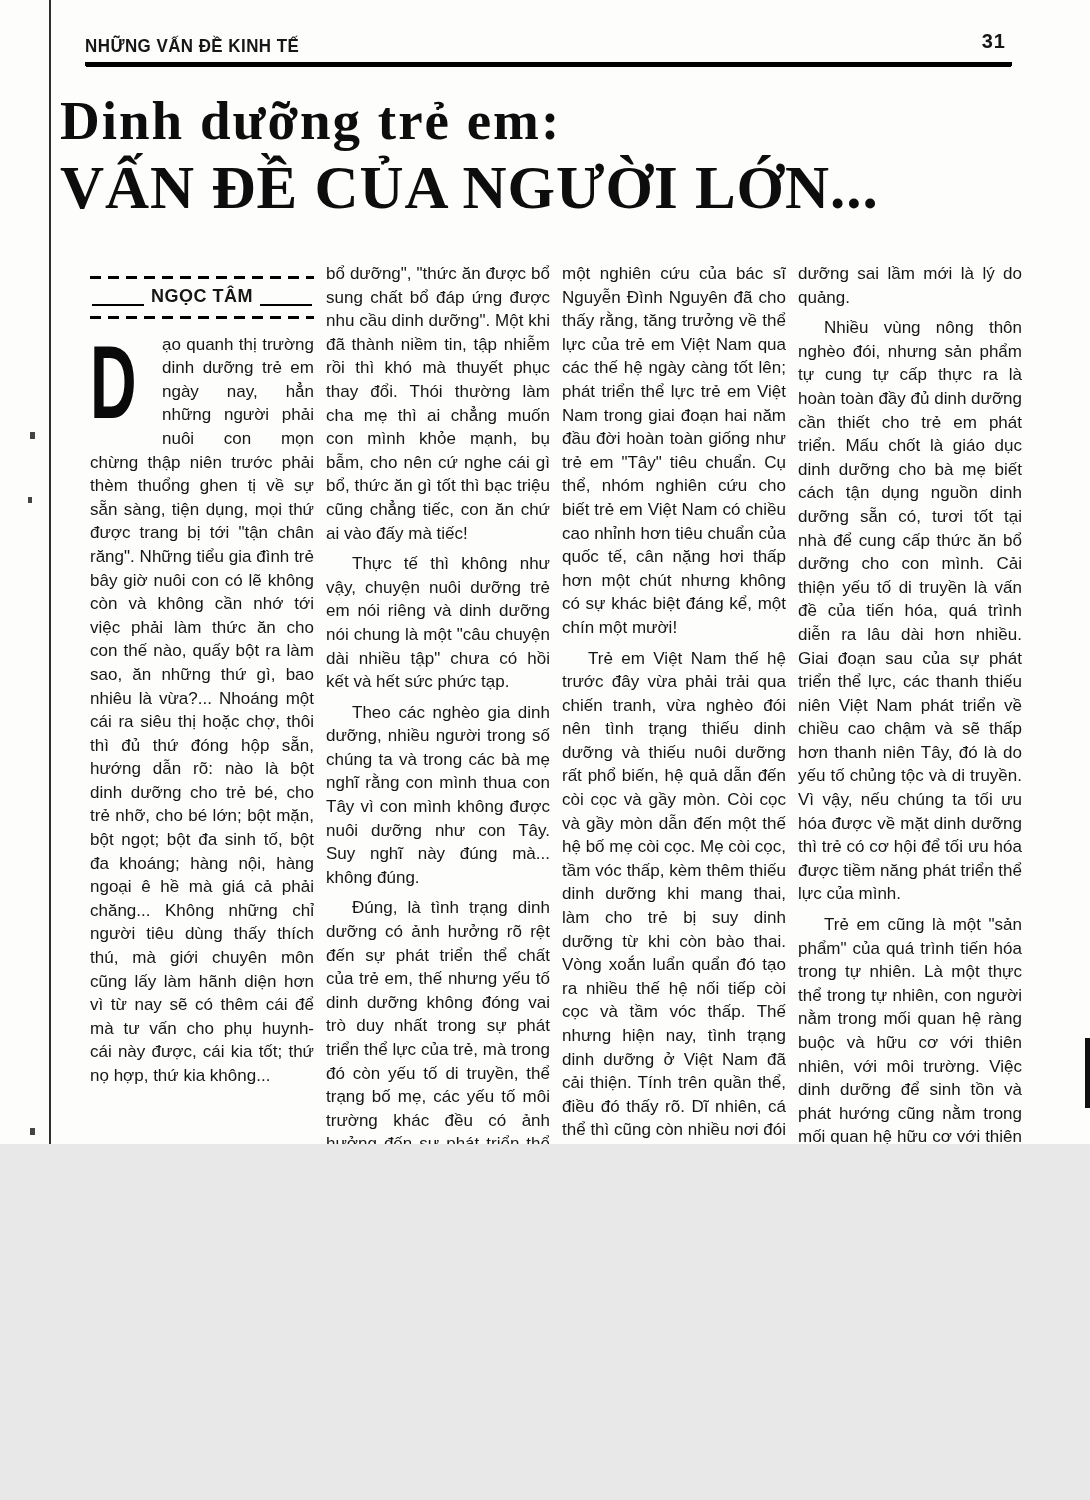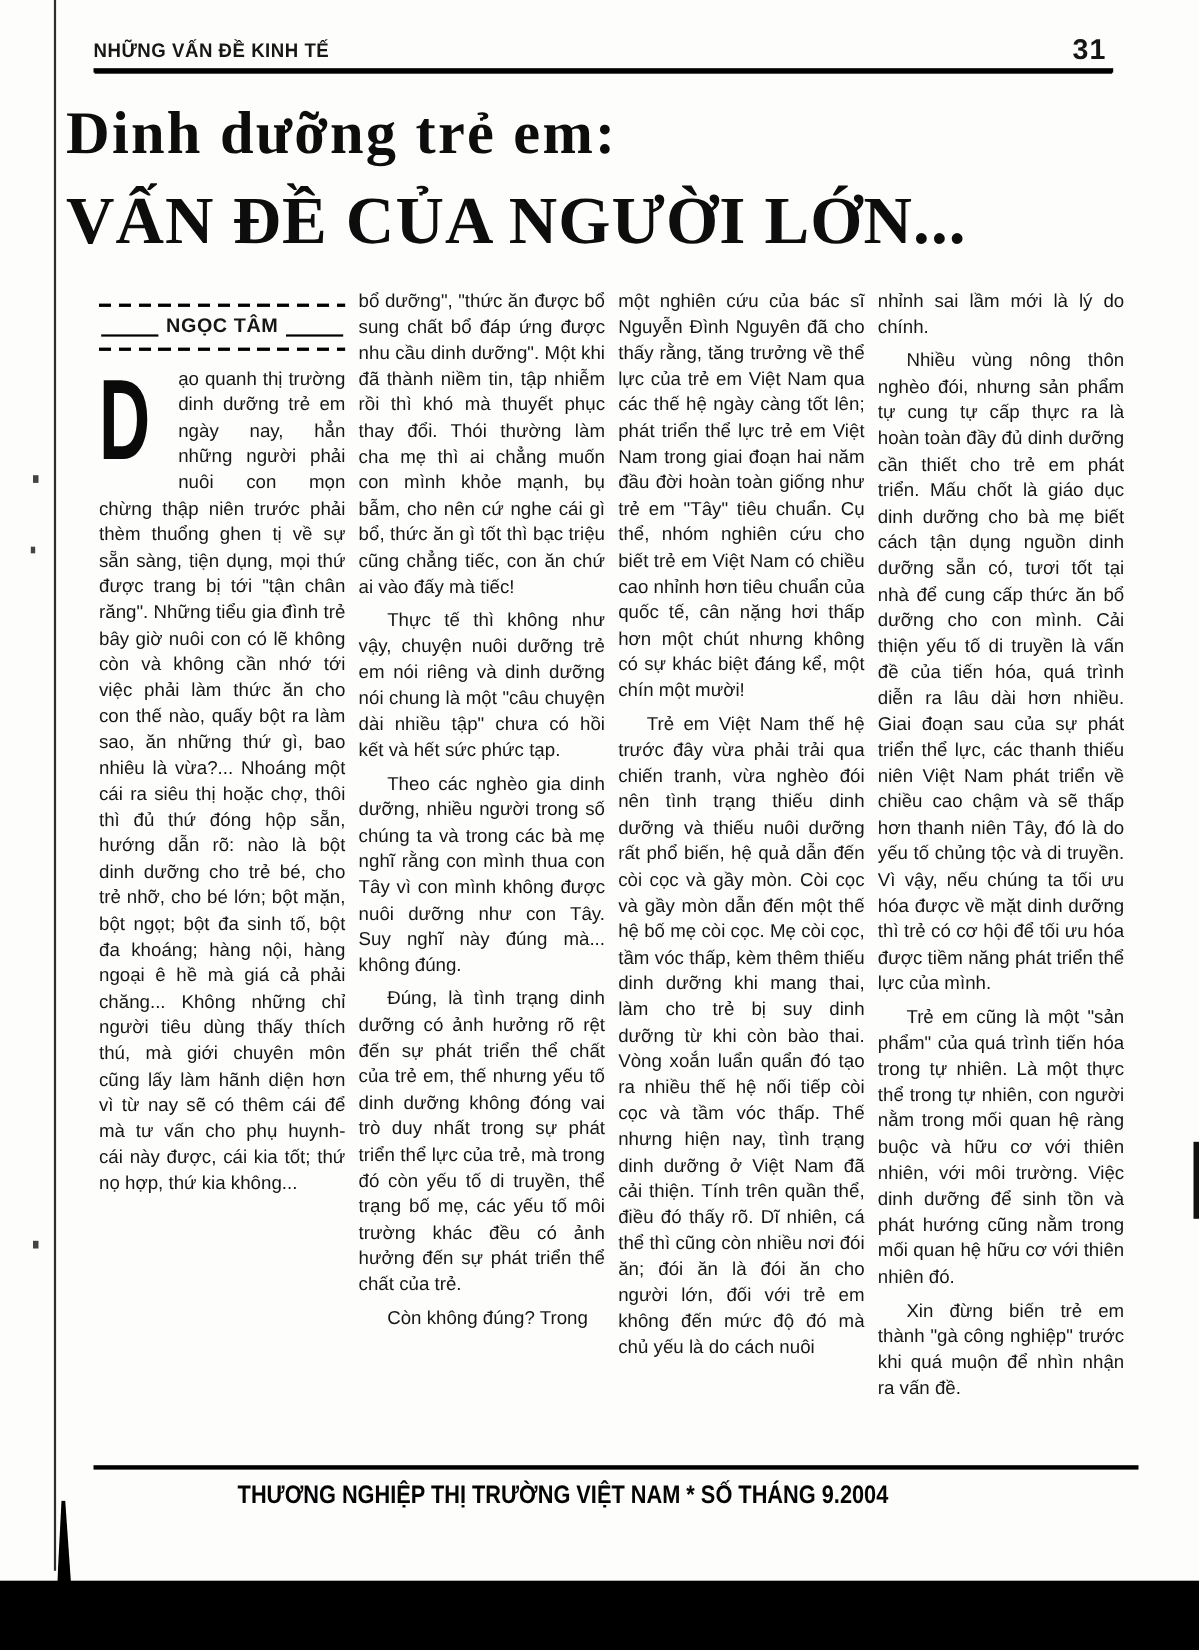--- a/index.html
+++ b/index.html
@@ -1,18 +1,18 @@
 <!DOCTYPE html>
 <html lang="vi"><head>
 <meta charset="utf-8">
 <style>
   html,body{margin:0;padding:0;background:#e8e8e8;}
   .page{
     position:relative;
-    width:1090px;height:1500px;
+    width:1090px;height:1144px;
     background:#fdfdfc;
     overflow:hidden;
     font-family:"Liberation Sans", sans-serif;
     color:#161616;
   }
   
   .left-line{position:absolute;left:49px;top:0;width:2px;height:1428px;background:#2e2e2e;}
   .bottom-band{position:absolute;left:0;right:0;top:1437px;bottom:0;background:#000;}
   .spike{position:absolute;left:52px;top:1364px;width:14px;height:76px;background:#000;
          clip-path:polygon(28% 0,52% 0,90% 100%,0% 100%);}
@@ -24,29 +24,29 @@
 
   
   .masthead{position:absolute;left:85px;top:36px;width:927px;}
   .masthead .section{
     font-size:18px;font-weight:bold;letter-spacing:.5px;
     transform:scaleX(.94);transform-origin:0 50%;
     display:inline-block;
   }
   .masthead .pageno{
     position:absolute;right:6px;top:-6px;
-    font-size:26px;font-weight:bold;letter-spacing:1px;
+    font-size:20px;font-weight:bold;letter-spacing:1px;
   }
   .masthead .rule{margin-top:5px;height:4px;background:#000;box-shadow:0 2px 0 -1px #000;}
 
   
   .headline{position:absolute;left:60px;top:92px;width:980px;text-align:left;
             font-family:"Liberation Serif", serif;font-weight:bold;color:#0d0d0d;}
   .headline .l1{font-size:55px;letter-spacing:2px;line-height:1.05;}
-  .headline .l2{font-size:61px;letter-spacing:1px;line-height:1.1;margin-top:18px;}
+  .headline .l2{font-size:61px;letter-spacing:1px;line-height:1.1;margin-top:4px;}
 
   
   .columns{
     position:absolute;left:90px;top:262px;width:932px;height:1058px;
     display:flex;gap:12px;
   }
   .col{width:224px;height:1058px;overflow:hidden;
        font-size:17px;line-height:23.6px;text-align:justify;}
   .col p{margin:0 0 7px;}
   .col p.ind{text-indent:26px;}
@@ -119,21 +119,21 @@
       <p class="ind">Đúng, là tình trạng dinh dưỡng có ảnh hưởng rõ rệt đến sự phát triển thể chất của trẻ em, thế nhưng yếu tố dinh dưỡng không đóng vai trò duy nhất trong sự phát triển thể lực của trẻ, mà trong đó còn yếu tố di truyền, thể trạng bố mẹ, các yếu tố môi trường khác đều có ảnh hưởng đến sự phát triển thể chất của trẻ.</p>
       <p class="ind">Còn không đúng? Trong</p>
     </div>
 
     <div class="col">
       <p>một nghiên cứu của bác sĩ Nguyễn Đình Nguyên đã cho thấy rằng, tăng trưởng về thể lực của trẻ em Việt Nam qua các thế hệ ngày càng tốt lên; phát triển thể lực trẻ em Việt Nam trong giai đoạn hai năm đầu đời hoàn toàn giống như trẻ em "Tây" tiêu chuẩn. Cụ thể, nhóm nghiên cứu cho biết trẻ em Việt Nam có chiều cao nhỉnh hơn tiêu chuẩn của quốc tế, cân nặng hơi thấp hơn một chút nhưng không có sự khác biệt đáng kể, một chín một mười!</p>
       <p class="ind">Trẻ em Việt Nam thế hệ trước đây vừa phải trải qua chiến tranh, vừa nghèo đói nên tình trạng thiếu dinh dưỡng và thiếu nuôi dưỡng rất phổ biến, hệ quả dẫn đến còi cọc và gầy mòn. Còi cọc và gầy mòn dẫn đến một thế hệ bố mẹ còi cọc. Mẹ còi cọc, tầm vóc thấp, kèm thêm thiếu dinh dưỡng khi mang thai, làm cho trẻ bị suy dinh dưỡng từ khi còn bào thai. Vòng xoắn luẩn quẩn đó tạo ra nhiều thế hệ nối tiếp còi cọc và tầm vóc thấp. Thế nhưng hiện nay, tình trạng dinh dưỡng ở Việt Nam đã cải thiện. Tính trên quần thể, điều đó thấy rõ. Dĩ nhiên, cá thể thì cũng còn nhiều nơi đói ăn; đói ăn là đói ăn cho người lớn, đối với trẻ em không đến mức độ đó mà chủ yếu là do cách nuôi</p>
     </div>
 
     <div class="col">
-      <p>nhỉnh sai lầm mới là lý do chính.</p>
+      <p>dưỡng sai lầm mới là lý do quảng.</p>
       <p class="ind">Nhiều vùng nông thôn nghèo đói, nhưng sản phẩm tự cung tự cấp thực ra là hoàn toàn đầy đủ dinh dưỡng cần thiết cho trẻ em phát triển. Mấu chốt là giáo dục dinh dưỡng cho bà mẹ biết cách tận dụng nguồn dinh dưỡng sẵn có, tươi tốt tại nhà để cung cấp thức ăn bổ dưỡng cho con mình. Cải thiện yếu tố di truyền là vấn đề của tiến hóa, quá trình diễn ra lâu dài hơn nhiều. Giai đoạn sau của sự phát triển thể lực, các thanh thiếu niên Việt Nam phát triển về chiều cao chậm và sẽ thấp hơn thanh niên Tây, đó là do yếu tố chủng tộc và di truyền. Vì vậy, nếu chúng ta tối ưu hóa được về mặt dinh dưỡng thì trẻ có cơ hội để tối ưu hóa được tiềm năng phát triển thể lực của mình.</p>
       <p class="ind">Trẻ em cũng là một "sản phẩm" của quá trình tiến hóa trong tự nhiên. Là một thực thể trong tự nhiên, con người nằm trong mối quan hệ ràng buộc và hữu cơ với thiên nhiên, với môi trường. Việc dinh dưỡng để sinh tồn và phát hướng cũng nằm trong mối quan hệ hữu cơ với thiên nhiên đó.</p>
       <p class="ind">Xin đừng biến trẻ em thành "gà công nghiệp" trước khi quá muộn để nhìn nhận ra vấn đề.</p>
     </div>
 
   </div>
 
   <div class="footer">
     <div class="rule"></div>
     <span class="journal">THƯƠNG NGHIỆP THỊ TRƯỜNG VIỆT NAM * SỐ THÁNG 9.2004</span>

